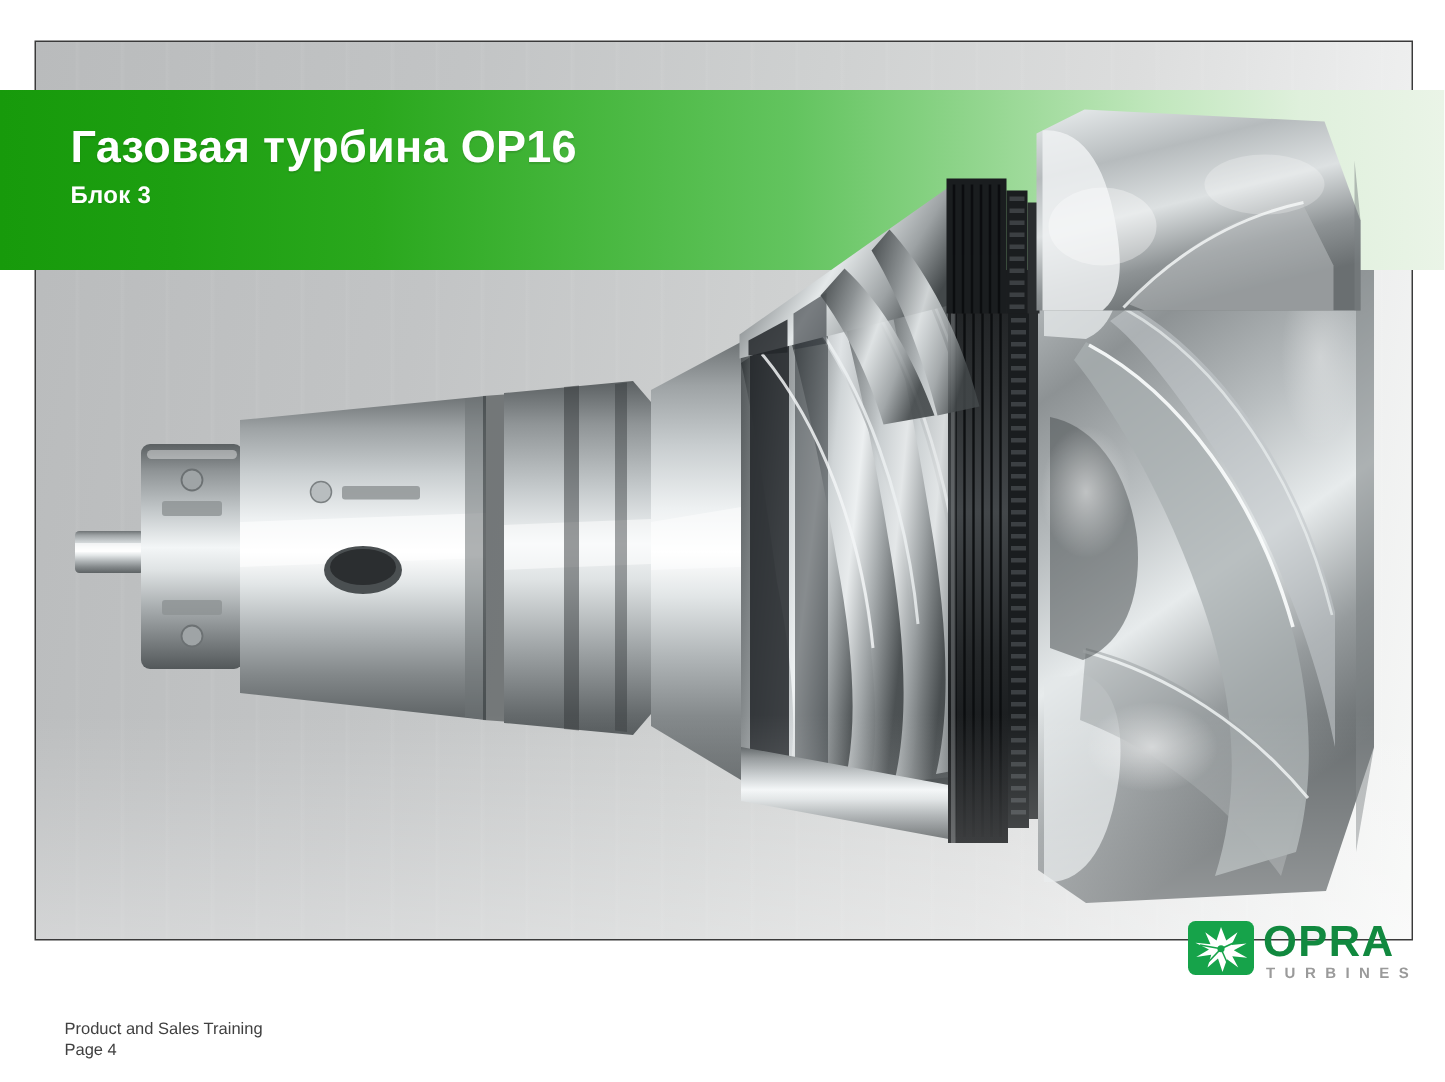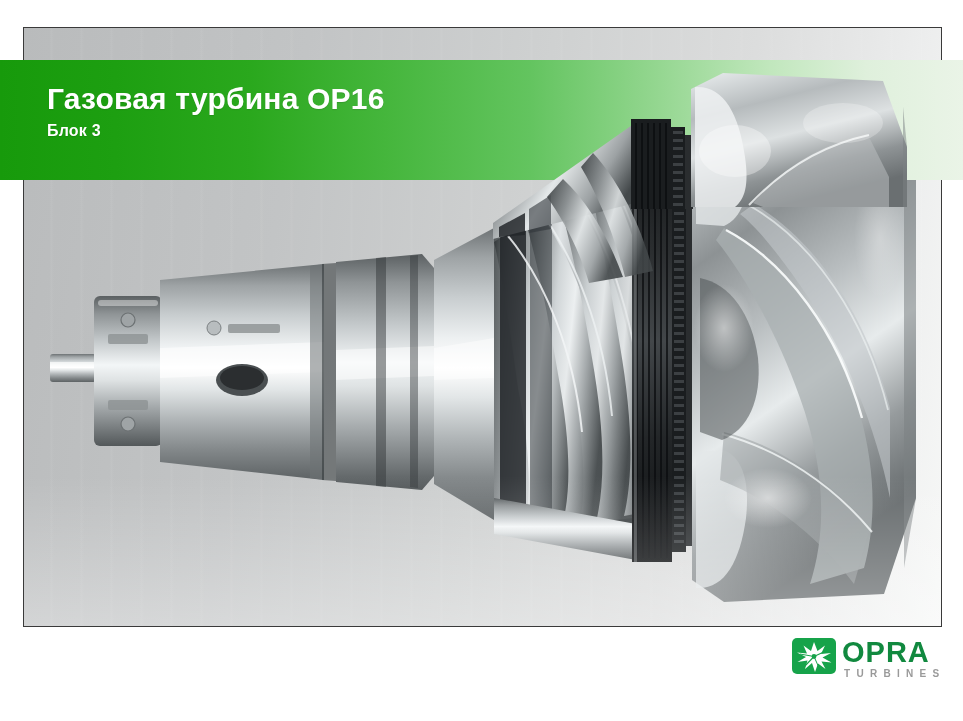--- a/index.html
+++ b/index.html
@@ -68,21 +68,21 @@
     overflow:hidden;z-index:8;pointer-events:none;
   }
 
   
   .footer-text{
     position:absolute;left:43px;top:679px;
     font-size:11px;color:#404040;line-height:14px;
   }
   .footer-text div{white-space:nowrap;}
 
-  .logo{position:absolute;left:792px;top:636px;width:146px;height:52px;text-decoration:underline;}
+  .logo{position:absolute;left:792px;top:612px;width:146px;height:52px;text-decoration:underline;}
   .logo-mark{
     position:absolute;left:0;top:2px;width:44px;height:36px;
     background:#16a34a;border-radius:5px;
   }
   .logo-word{
     position:absolute;left:50px;top:0px;
     font-size:29px;font-weight:bold;color:#11893f;
     letter-spacing:1px;line-height:32px;
   }
   .logo-sub{
@@ -360,20 +360,24 @@
       <path d="M668 62 L700 46 L860 54 L884 120 L884 180 L668 180 Z" fill="url(#wheelTop)"></path>
       <path d="M672 60 C700 58 716 86 722 130 C726 158 722 172 712 180 L672 180 Z" fill="#eef1f2" opacity="0.85"></path>
       <path d="M730 176 C760 140 800 116 844 106 L866 150 L866 180 L740 180 Z" fill="#b9bec0" opacity="0.55"></path>
       <path d="M726 178 C760 142 800 118 846 108" stroke="#f6f9f9" stroke-width="2" fill="none" opacity="0.8"></path>
       <ellipse cx="712" cy="124" rx="36" ry="26" fill="#ffffff" opacity="0.35"></ellipse>
       <ellipse cx="820" cy="96" rx="40" ry="20" fill="#ffffff" opacity="0.25"></ellipse>
       <path d="M880 80 L884 120 L884 180 L880 180 Z" fill="#7c8183" opacity="0.5"></path>
     </svg>
   </div>
 
+  <div class="footer-text">
+    <div>Product and Sales Training</div>
+    <div>Page 4</div>
+  </div>
 
   <div class="logo">
     <div class="logo-mark">
       <svg width="44" height="36" viewBox="0 0 44 36">
         <path d="M22 4 L25.5 13 L33 7.5 L29 16 L39 15 L30.5 19.5 L39.5 24.5 L29.5 23.5 L33.5 31 L26 25.5 L23 34 L20 25 L13 31 L15.5 22.5 L5.5 24 L14 19 L5 14.5 L15 15.5 L11.5 7.5 L19 13 Z" fill="#ffffff"></path>
         <path d="M22 18.5 L36 12" stroke="#16a34a" stroke-width="1.1" fill="none"></path>
         <path d="M22 18.5 L12 29" stroke="#16a34a" stroke-width="1.1" fill="none"></path>
         <path d="M22 18.5 L8 16" stroke="#16a34a" stroke-width="1" fill="none"></path>
         <path d="M22 18.5 L28 32" stroke="#16a34a" stroke-width="1" fill="none"></path>
         <circle cx="22" cy="18.5" r="2.4" fill="#16a34a"></circle>

